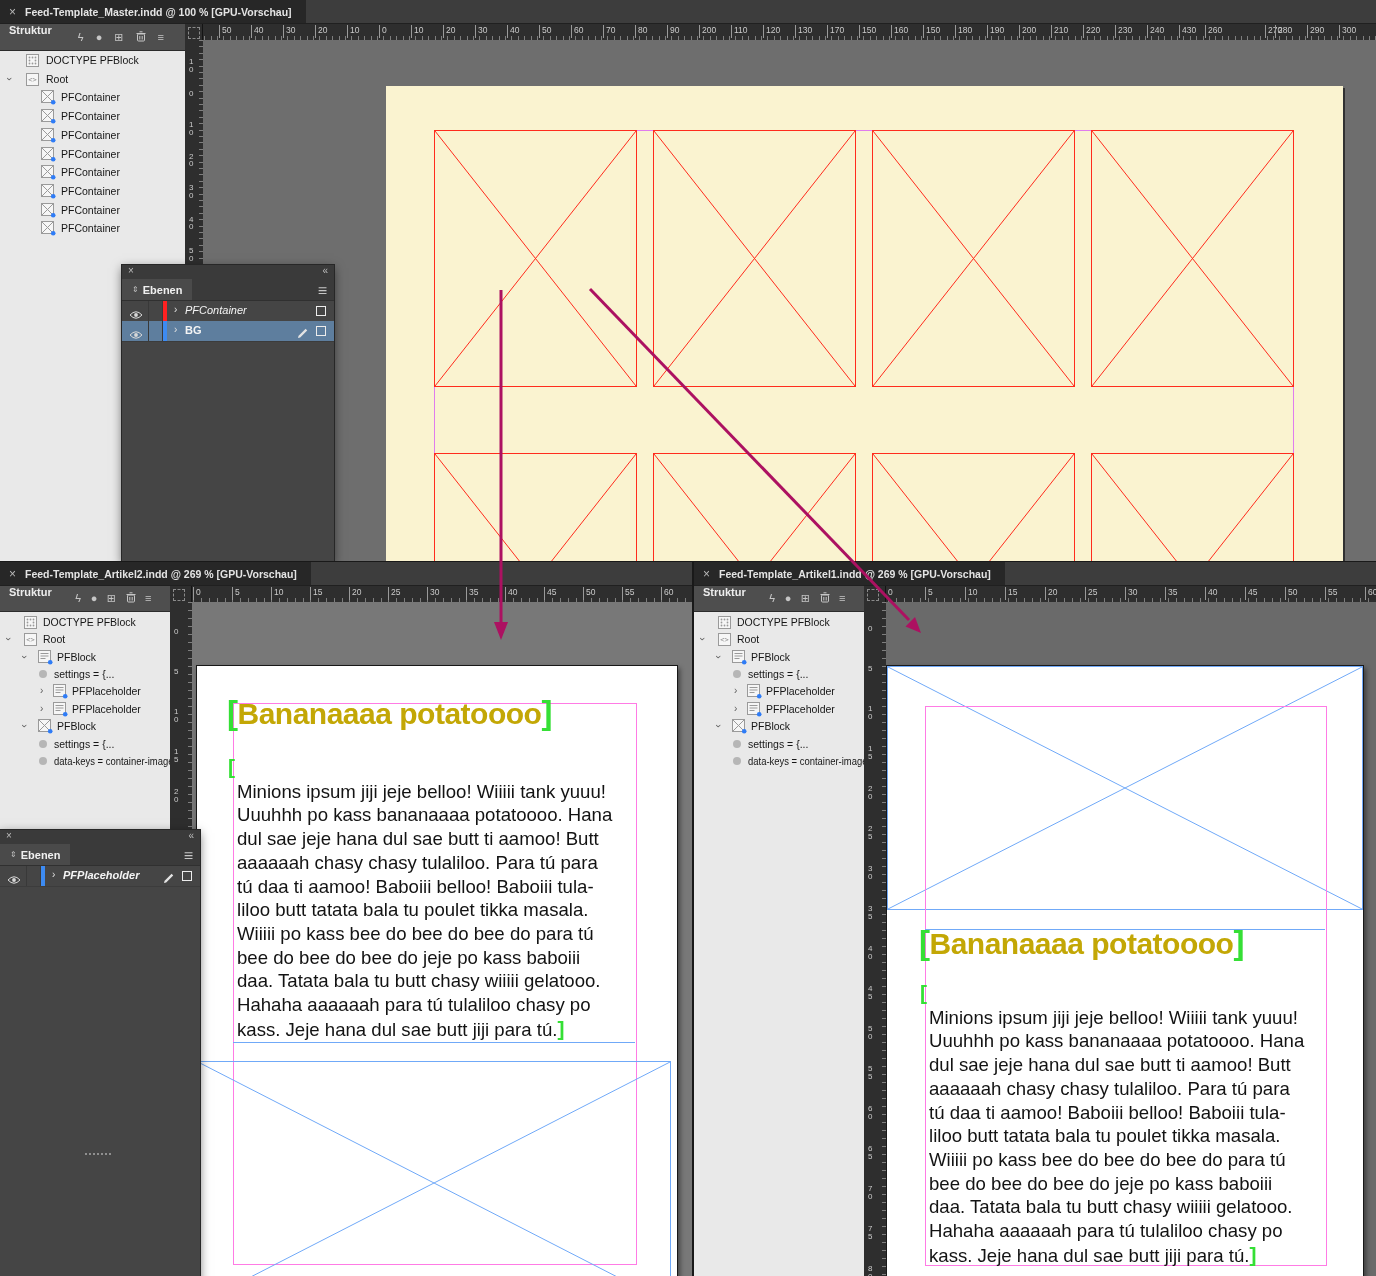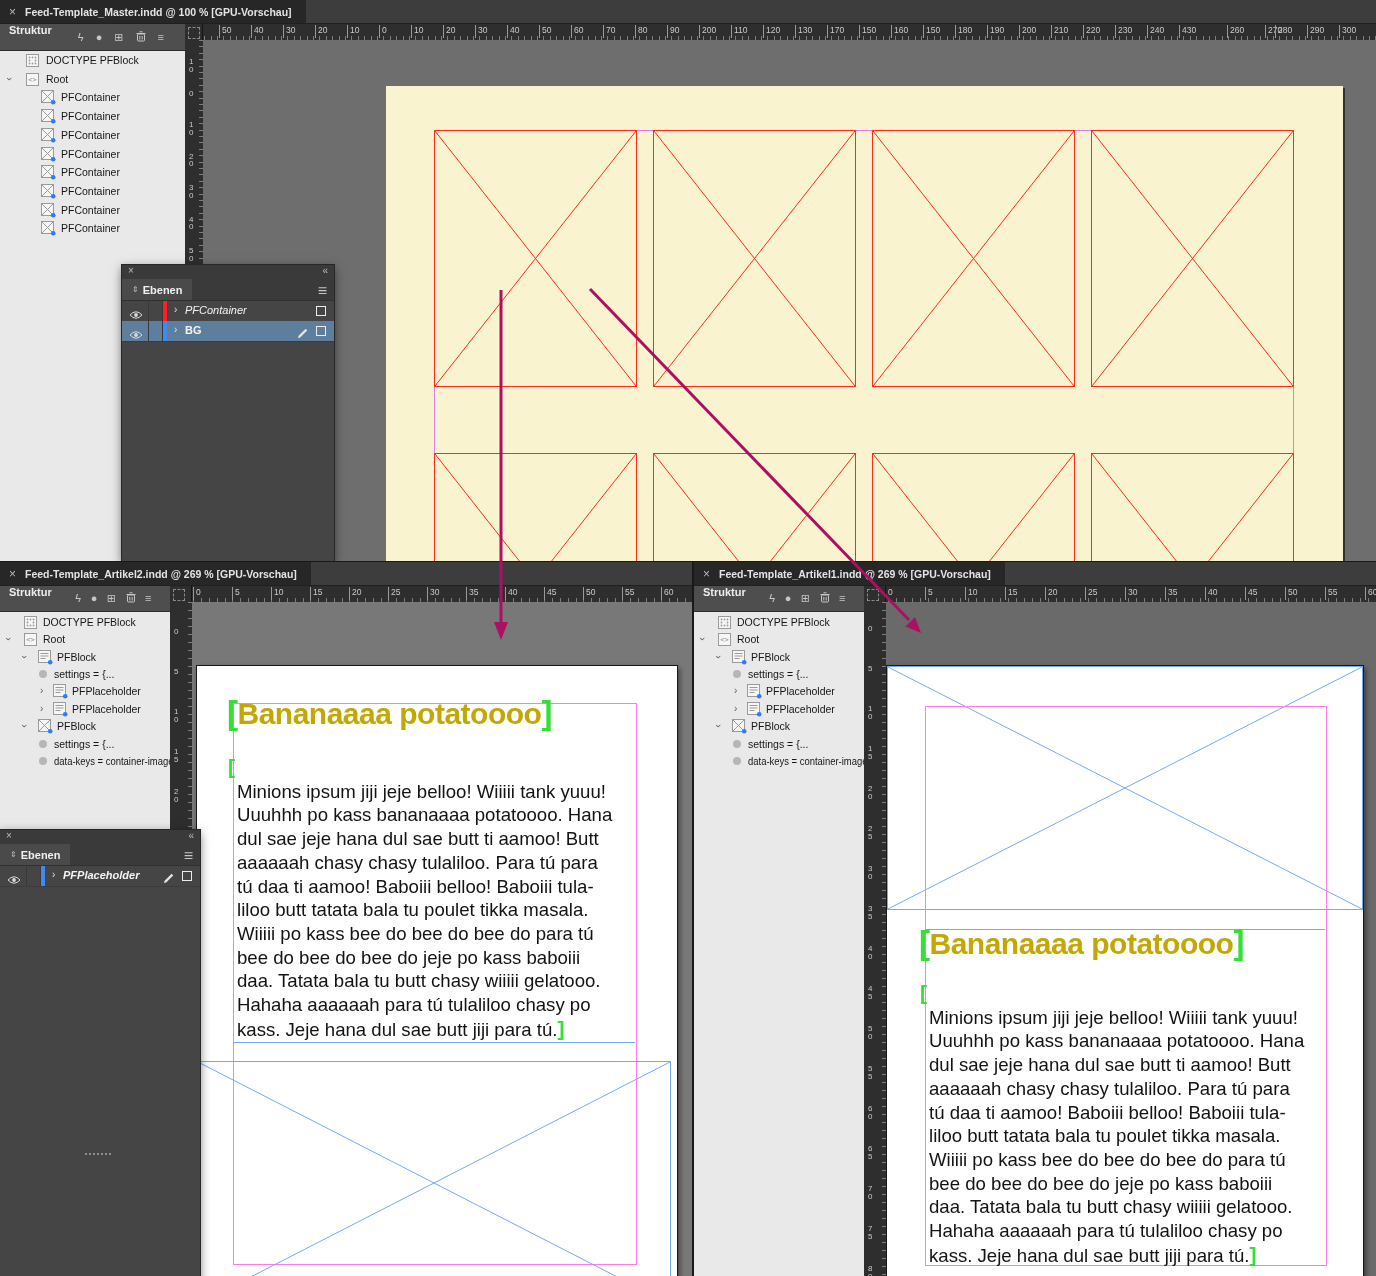--- a/index.html
+++ b/index.html
@@ -229,21 +229,21 @@
       <span class="tick" style="left: 706px;">160</span>
       <span class="tick" style="left: 738px;">150</span>
       <span class="tick" style="left: 770px;">180</span>
       <span class="tick" style="left: 802px;">190</span>
       <span class="tick" style="left: 834px;">200</span>
       <span class="tick" style="left: 866px;">210</span>
       <span class="tick" style="left: 898px;">220</span>
       <span class="tick" style="left: 930px;">230</span>
       <span class="tick" style="left: 962px;">240</span>
       <span class="tick" style="left: 994px;">430</span>
-      <span class="tick" style="left: 1042px;">260</span>
+      <span class="tick" style="left: 1020px;">260</span>
       <span class="tick" style="left: 1080px;">270</span>
       <span class="tick" style="left: 1090px;">280</span>
       <span class="tick" style="left: 1122px;">290</span>
       <span class="tick" style="left: 1154px;">300</span>
     </div>
   <div class="corner" style="left:185px;top:24px;width:17px;height:16px;">
       <div class="cross"></div>
     </div>
   <div class="ruler-v" style="left:185px;top:40px;width:18px;height:522px;">
     <div class="tickstrip-v"></div>

